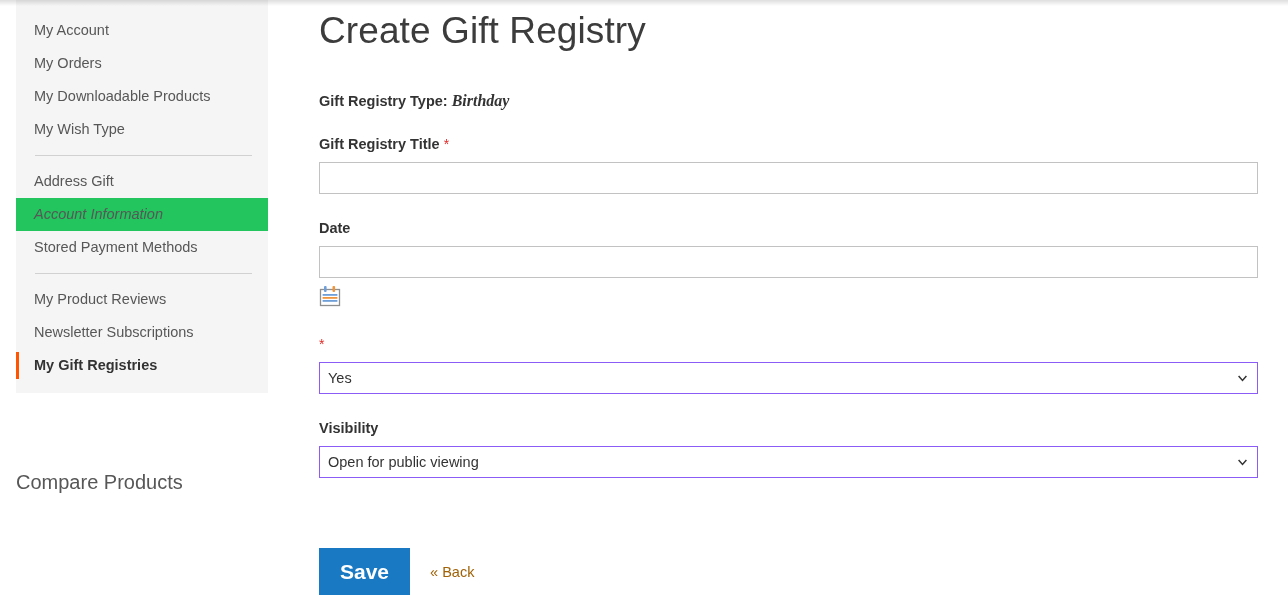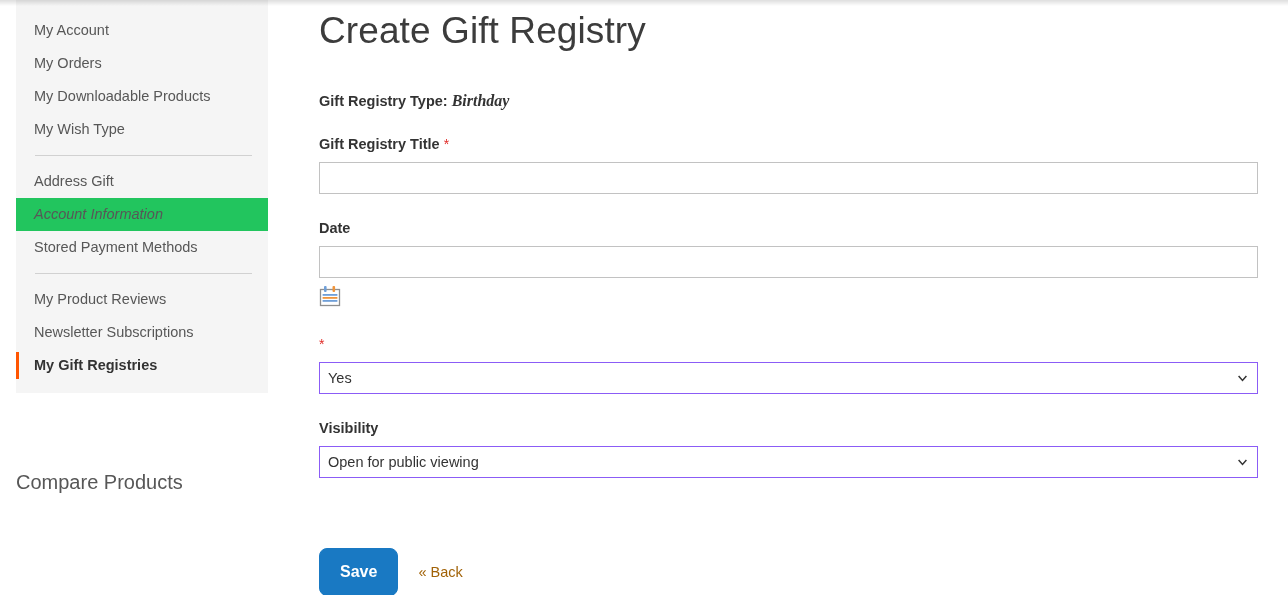--- a/index.html
+++ b/index.html
@@ -205,27 +205,27 @@
   #actions {
     margin-top: 70px;
     display: flex;
     align-items: center;
   }
   #save-button {
     background: #1979c3;
     border: 1px solid #1979c3;
     color: #ffffff;
     font-family: "Liberation Sans", sans-serif;
-    font-size: 16px;
+    font-size: 21px;
     font-weight: bold;
     padding: 0 20px;
     height: 48px;
     line-height: 46px;
     cursor: pointer;
-    border-radius: 8px;
+    border-radius: 0;
   }
   #back-link {
     margin-left: 20px;
     color: #a16207;
     font-size: 14.5px;
     text-decoration: none;
     cursor: pointer;
   }
 </style>
 </head>

